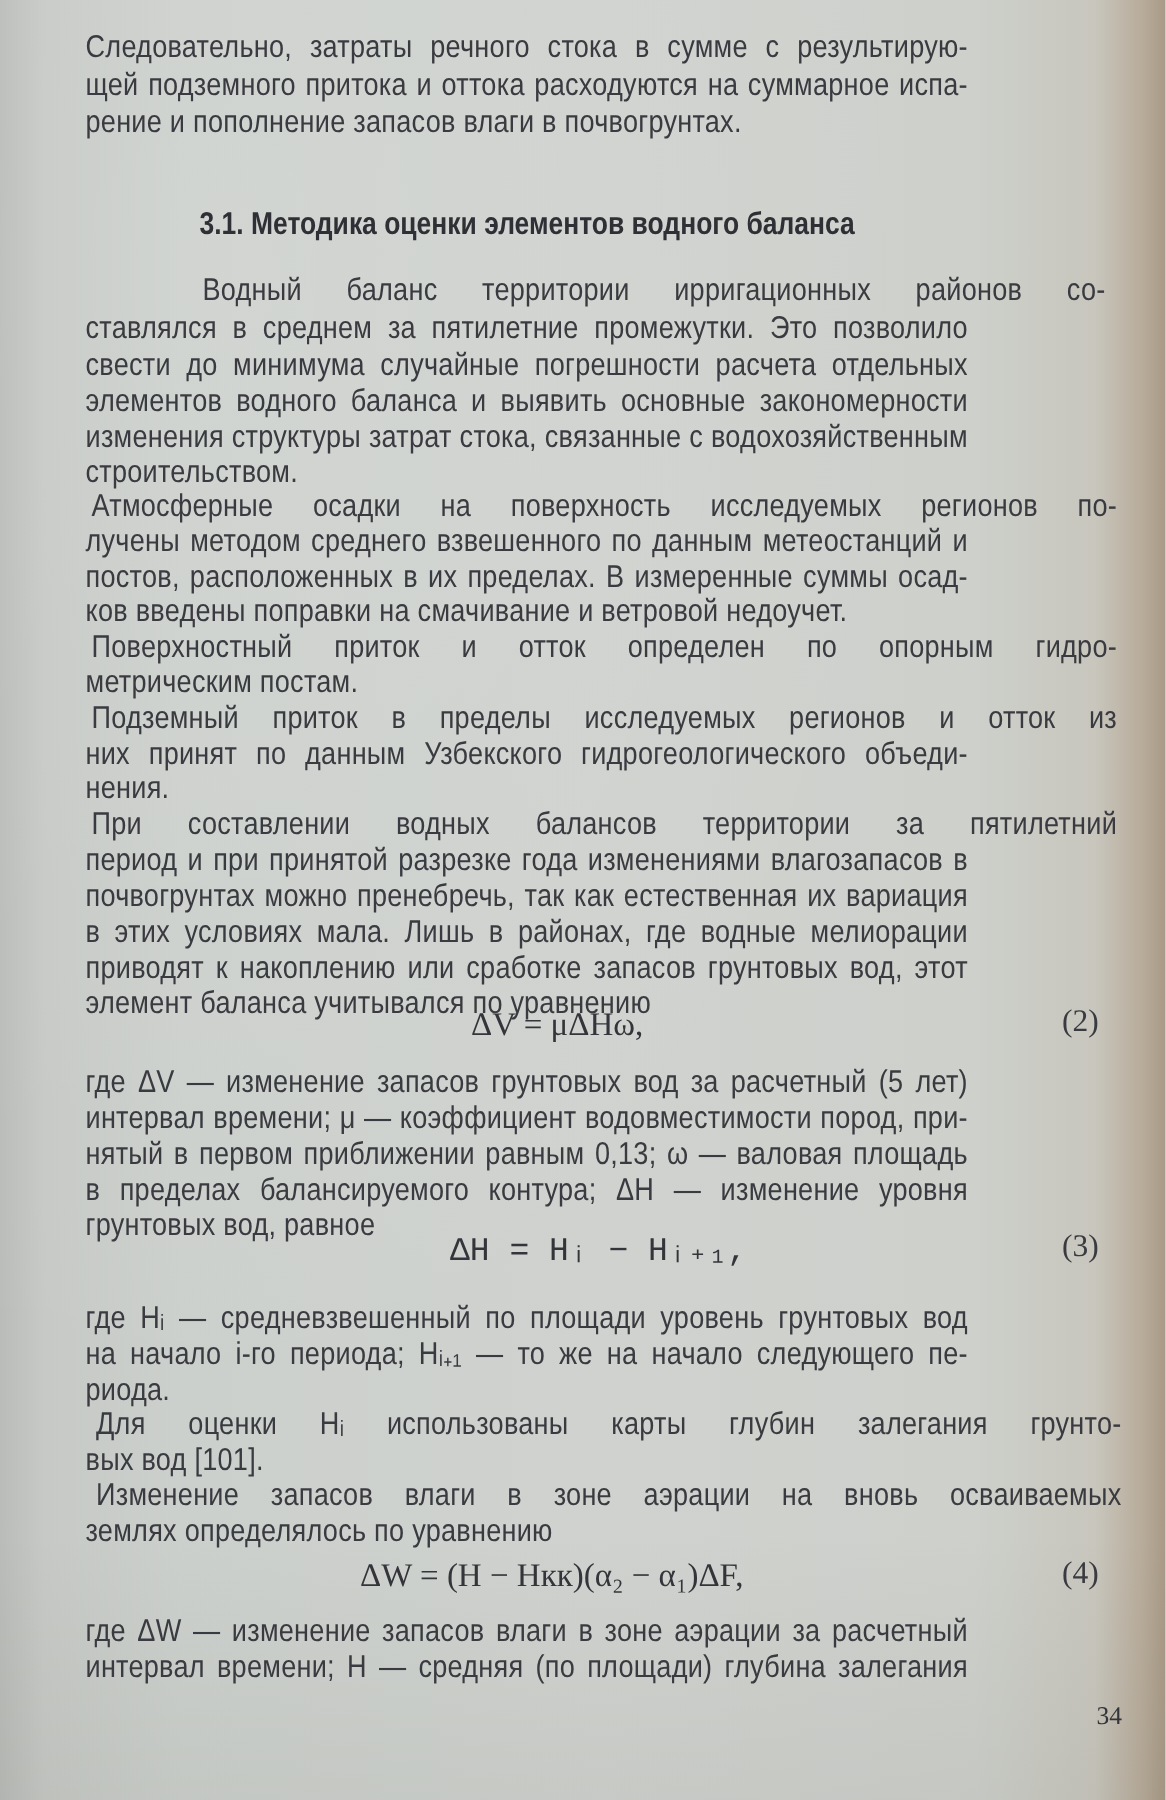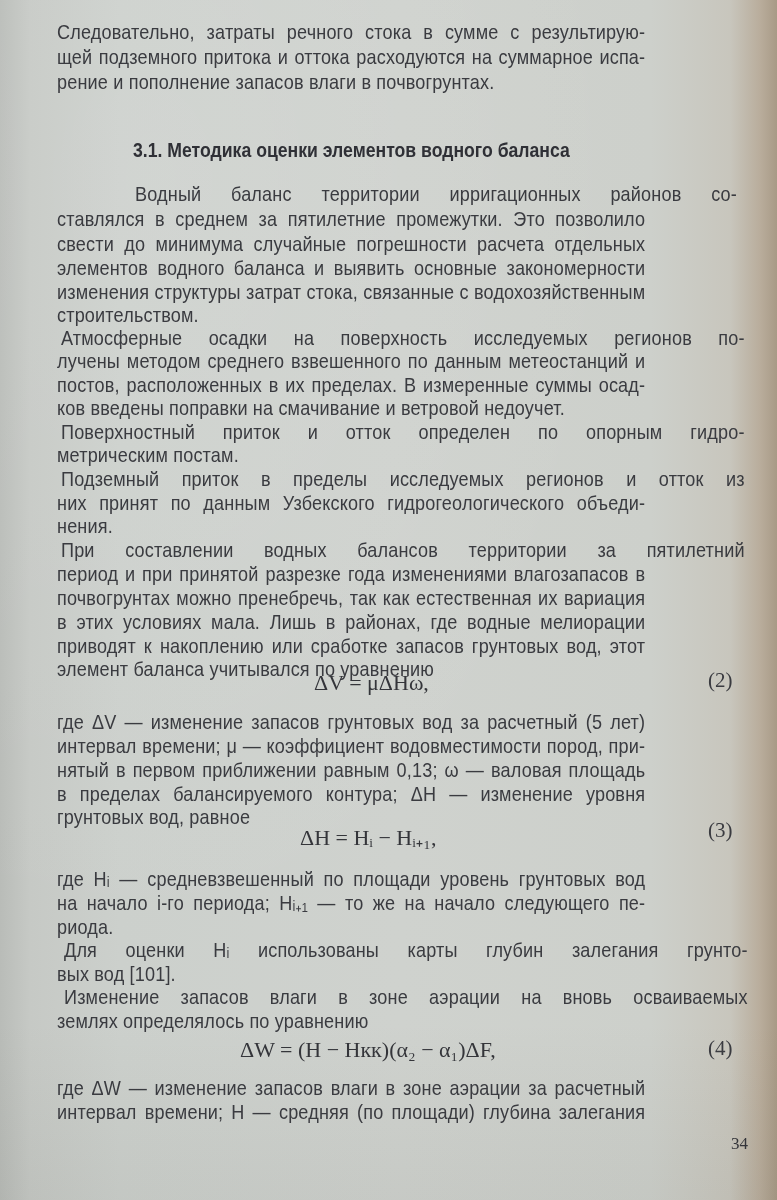--- a/index.html
+++ b/index.html
@@ -83,21 +83,21 @@
 
   <div class="formula" style="left:314px; top:670px;">ΔV = μΔHω,</div>
   <div class="eqnum" style="top:668px;">(2)</div>
 
   <div class="line" style="top:710px;">где ΔV — изменение запасов грунтовых вод за расчетный (5 лет)</div>
   <div class="line" style="top:734px;">интервал времени; μ — коэффициент водовместимости пород, при-</div>
   <div class="line" style="top:758px;">нятый в первом приближении равным 0,13; ω — валовая площадь</div>
   <div class="line" style="top:782px;">в пределах балансируемого контура; ΔH — изменение уровня</div>
   <div class="line last" style="top:805px;">грунтовых вод, равное</div>
 
-  <div class="formula" style="left:300px; top:821px;">ΔH = Hᵢ − Hᵢ₊₁,</div>
+  <div class="formula" style="left:300px; top:821px;font-family:Liberation Mono, monospace;">ΔH = Hᵢ − Hᵢ₊₁,</div>
   <div class="eqnum" style="top:818px;">(3)</div>
 
   <div class="line" style="top:867px;">где Hᵢ — средневзвешенный по площади уровень грунтовых вод</div>
   <div class="line" style="top:891px;">на начало i-го периода; Hᵢ₊₁ — то же на начало следующего пе-</div>
   <div class="line last" style="top:915px;">риода.</div>
 
   <div class="line" style="top:938px; left:64px; width:795px;">Для оценки Hᵢ использованы карты глубин залегания грунто-</div>
   <div class="line last" style="top:962px;">вых вод [101].</div>
 
   <div class="line" style="top:985px; left:64px; width:795px;">Изменение запасов влаги в зоне аэрации на вновь осваиваемых</div>

